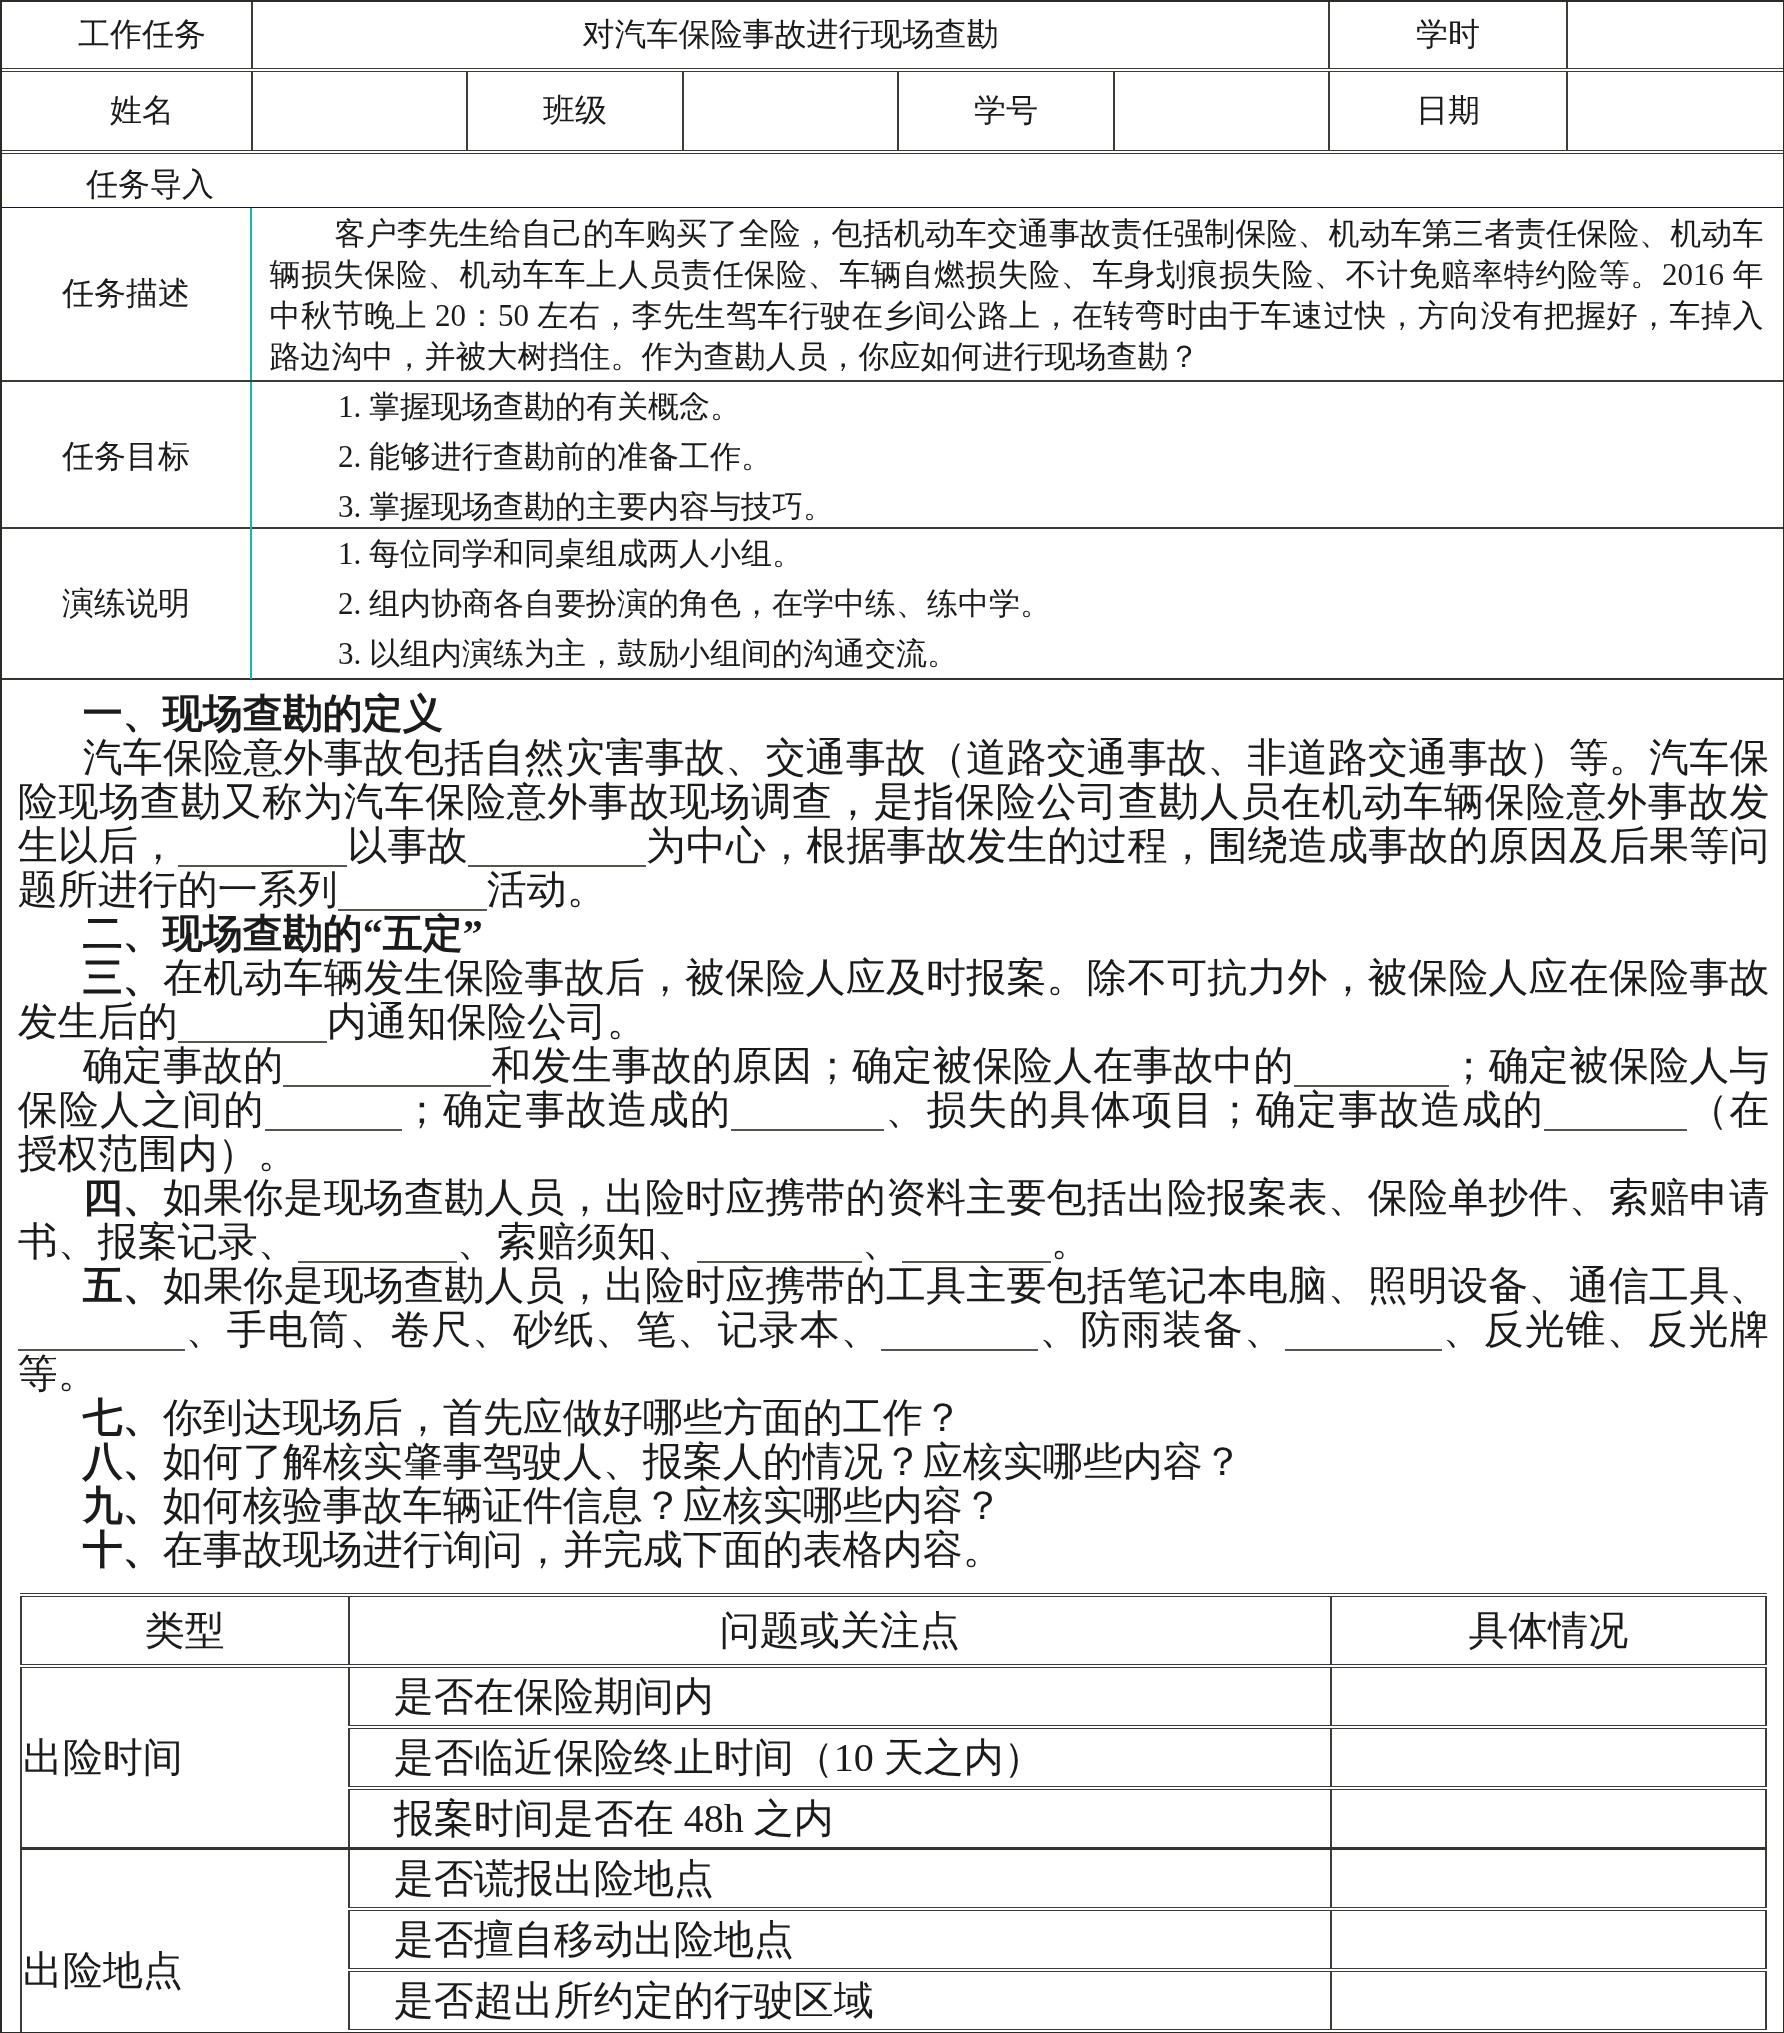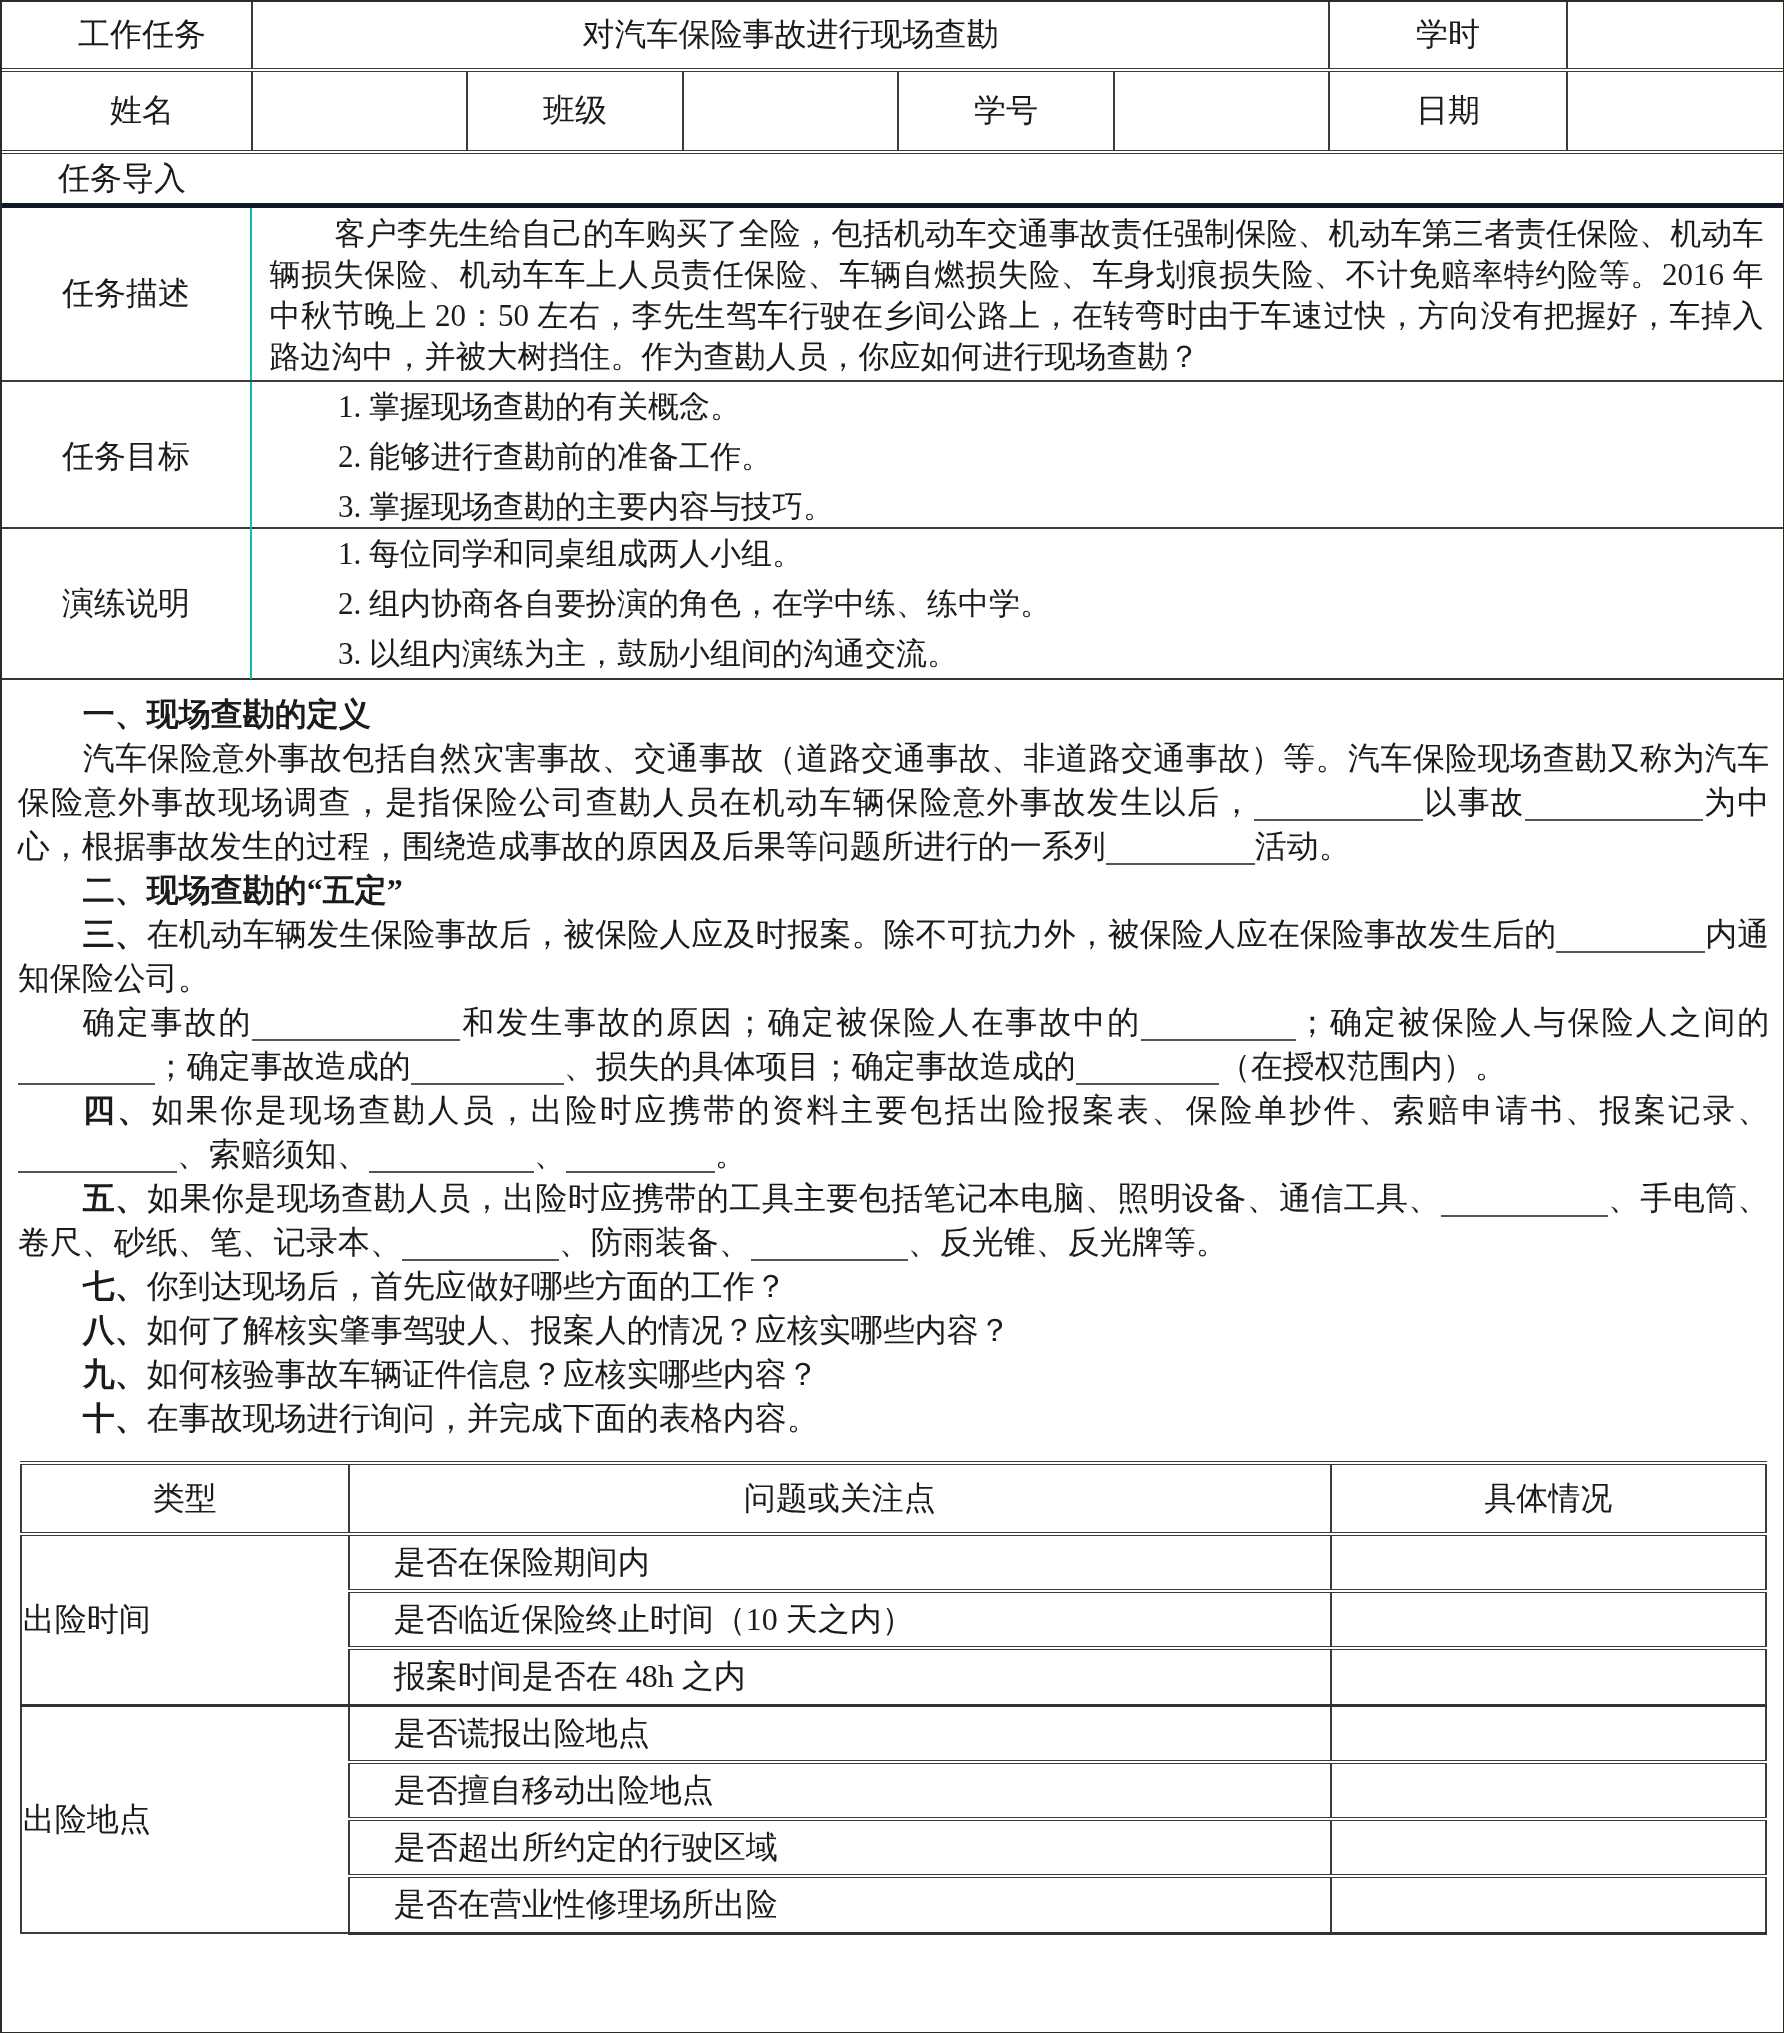--- a/index.html
+++ b/index.html
@@ -16,36 +16,36 @@
     overflow:hidden;
   }
   
   table.head { width:100%; border-collapse:collapse; table-layout:fixed; }
   table.head td { border:2px solid #3c3c36; text-align:center; vertical-align:middle; font-size:32px; }
   table.head td:first-child { border-left:none;padding-left:32px; }
   table.head td:last-child { border-right:none; }
   table.head tr.r1 td { border-top:none; border-bottom:4.9px double #3c3c36; height:64px; }
   table.head tr.r2 td { border-bottom:4.9px double #3c3c36; height:76px; }
   
-  .introrow { height:54px; box-sizing:border-box; border-bottom:5px solid #0f172a;
-              display:flex; align-items:center; padding-left:56px; font-size:32px; }
+  .introrow { height:54px; box-sizing:border-box; border-bottom:1px solid #0f172a;
+              display:flex; align-items:flex-end; padding-left:84px; font-size:32px; }
   
   .labelrow { display:grid; grid-template-columns:250px 1fr; box-sizing:border-box;
               border-bottom:2px solid #3c3c36; }
   .labelrow .labcell { border-right:2px solid #14b8a6; display:flex;
                        align-items:center; justify-content:center; font-size:32px; }
   .row-desc  { height:174px; }
   .row-goals { height:147px; }
   .row-drill { height:151px; border-bottom:2.9px solid #34342e; }
   .row-desc .content { padding:4.9px 19.6px 0 17.6px; }
   .row-desc p { margin:0; line-height:41px; text-align:justify; text-indent:65px; }
   .listwrap { display:flex; flex-direction:column; justify-content:center; padding-left:86px; }
   .listwrap div { line-height:50px; }
   
-  .bigcell { box-sizing:border-box; height:1350px; padding:11.8px 13.7px 0 15.7px; font-size:32px; }
+  .bigcell { box-sizing:border-box; height:1350px; padding:11.8px 13.7px 0 15.7px; font-size:40px; }
   .bigcell p { margin:0; line-height:44px; text-align:justify; text-indent:65px; }
   .bold { font-weight:bold; }
   .num  { font-weight:bold; }
   .blank { display:inline-block; border-bottom:2px solid #55554e; height:35px;
            vertical-align:-7.8px; }
   
   table.survey { border-collapse:collapse; table-layout:fixed; width:1746px;
                  margin:21.6px 0 0 2px; }
   table.survey th, table.survey td { border:2px solid #3c3c36; box-sizing:border-box; }
   table.survey th { height:71px; font-weight:normal; text-align:center;

